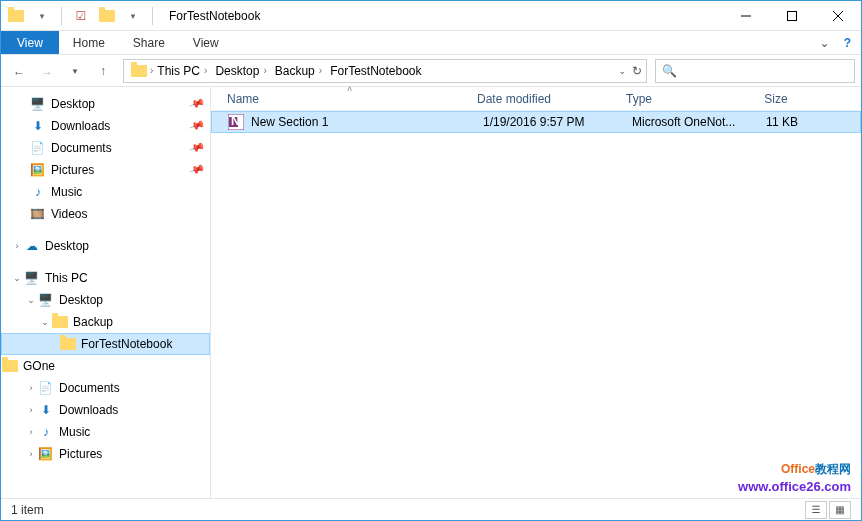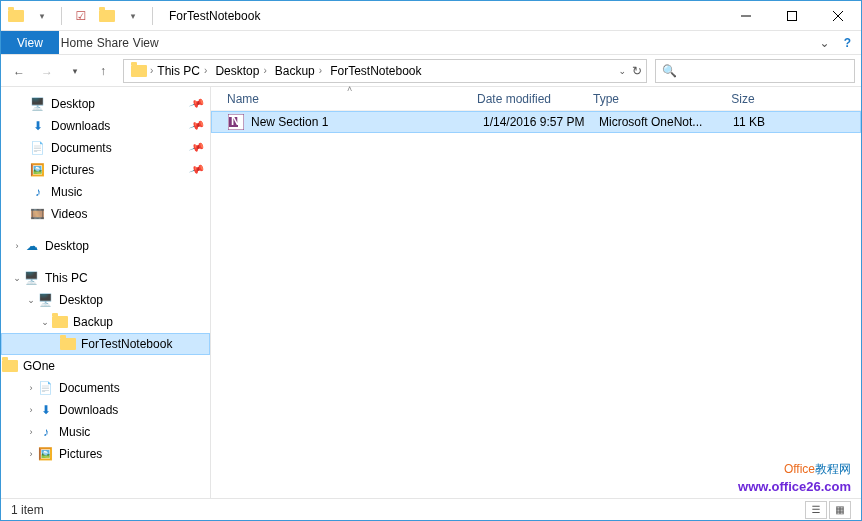--- a/index.html
+++ b/index.html
@@ -6,55 +6,55 @@
 body { width:862px; height:521px; border:1px solid #3a98d8; background:#fff; position:relative; overflow:hidden; }
 .titlebar { height:30px; display:flex; align-items:center; background:#fff; border-bottom:1px solid #e5e5e5; }
 .qat { display:flex; align-items:center; padding:0 4px; gap:4px; }
 .qat-ico { width:22px; height:22px; display:flex; align-items:center; justify-content:center; }
 .vline { width:1px; height:18px; background:#d0d0d0; margin:0 4px; }
 .title { margin-left:8px; color:#000; }
 .winbtns { margin-left:auto; display:flex; }
 .winbtn { width:46px; height:30px; display:flex; align-items:center; justify-content:center; color:#333; }
 .menubar { height:24px; display:flex; align-items:stretch; background:#fff; border-bottom:1px solid #e5e5e5; }
 .file-tab { background:#1979ca; color:#fff; padding:0 16px; display:flex; align-items:center; }
-.menu-item { padding:0 2px; display:flex; align-items:center; color:#333; }
+.menu-item { padding:0 14px; display:flex; align-items:center; color:#333; }
 .navrow { height:32px; display:flex; align-items:center; padding:0 6px; gap:4px; border-bottom:1px solid #e5e5e5; }
 .navbtn { width:24px; height:24px; display:flex; align-items:center; justify-content:center; color:#555; }
 .addressbar { flex:1; height:24px; border:1px solid #ccc; display:flex; align-items:center; padding:0 4px; margin:0 4px; }
 .crumb { display:flex; align-items:center; gap:4px; padding:0 4px; color:#000; }
 .chev { color:#777; font-size:10px; }
 .addr-right { margin-left:auto; display:flex; align-items:center; gap:6px; color:#555; }
 .searchbox { width:200px; height:24px; border:1px solid #ccc; display:flex; align-items:center; padding:0 6px; color:#888; }
 .searchbox span { flex:1; }
 .content { display:flex; height:411px; }
 .tree { width:210px; border-right:1px solid #e5e5e5; overflow-y:auto; padding:6px 0; }
 .treerow { display:flex; align-items:center; height:22px; padding-right:6px; color:#000; position:relative; }
 .treerow .pin { margin-left:auto; color:#888; font-size:11px; transform:rotate(25deg); }
 .treerow .exp { width:12px; font-size:9px; color:#666; text-align:center; }
 .treerow .ico { width:18px; height:16px; display:flex; align-items:center; justify-content:center; margin-right:4px; }
 .treerow.sel { background:#cce8ff; outline:1px solid #99d1ff; outline-offset:-1px; }
 .spacer { height:10px; }
 .list { flex:1; display:flex; flex-direction:column; }
 .colhead { display:flex; height:24px; align-items:center; border-bottom:1px solid #f0f0f0; color:#3a5a80; padding-left:16px; }
 .col-name { width:250px; position:relative; }
 .col-date { width:116px; }
-.col-type { width:120px; }
+.col-type { width:120px;margin-left:33px; }
 .col-size { width:70px; text-align:center; padding-right:10px; }
 .sort-arrow { position:absolute; top:-8px; left:120px; color:#888; font-size:9px; }
 .rows { flex:1; }
 .filerow { display:flex; align-items:center; height:22px; padding-left:16px; color:#000; }
 .filerow .fico { width:18px; height:16px; margin-right:6px; display:flex; align-items:center; justify-content:center; }
 .filerow.sel { background:#cce8ff; outline:1px solid #99d1ff; outline-offset:-1px; }
 .statusbar { height:22px; border-top:1px solid #e5e5e5; display:flex; align-items:center; padding:0 10px; color:#333; }
 .view-icons { margin-left:auto; display:flex; gap:2px; }
 .view-icons .vbtn { width:22px; height:18px; border:1px solid #ccc; display:flex; align-items:center; justify-content:center; font-size:10px; color:#555; }
 .folder-ico { width:16px; height:12px; background:#ffd86b; border-radius:1px; position:relative; }
 .folder-ico:before { content:""; position:absolute; top:-3px; left:0; width:6px; height:3px; background:#ffd86b; border-radius:1px 1px 0 0; }
 .watermark { position:absolute; right:10px; bottom:26px; text-align:right; pointer-events:none; }
-.wm1 { color:#ec6c1f; font-size:22px; font-weight:normal; }
+.wm1 { color:#ec6c1f; font-size:22px; font-weight:bold; }
 .wm1 .kan { color:#0b72b5; }
 .wm2 { color:#6d28d9; font-size:13px; font-weight:bold; }
 </style>
 </head>
 <body>
 
 <div class="titlebar">
   <div class="qat">
     <div class="qat-ico">
         <div class="folder-ico"></div>
@@ -232,21 +232,21 @@
     <div class="rows">
       <div class="filerow sel">
         <div class="fico">
             <svg width="16" height="16">
               <rect width="16" height="16" fill="#fff" stroke="#80397b"></rect>
               <rect x="1" y="3" width="9" height="10" fill="#80397b"></rect>
               <text x="3" y="11" fill="#fff" font-size="8" font-weight="bold">N</text>
             </svg>
           </div>
         <div class="col-name" style="width:232px;">New Section 1</div>
-        <div class="col-date">1/14/2016 9:57 PM</div>
+        <div class="col-date">1/19/2016 9:57 PM</div>
         <div class="col-type">Microsoft OneNot...</div>
         <div class="col-size">11 KB</div>
       </div>
     </div>
   </div>
 </div>
 
 <div class="statusbar">
   <span>1 item</span>
   <div class="view-icons">

